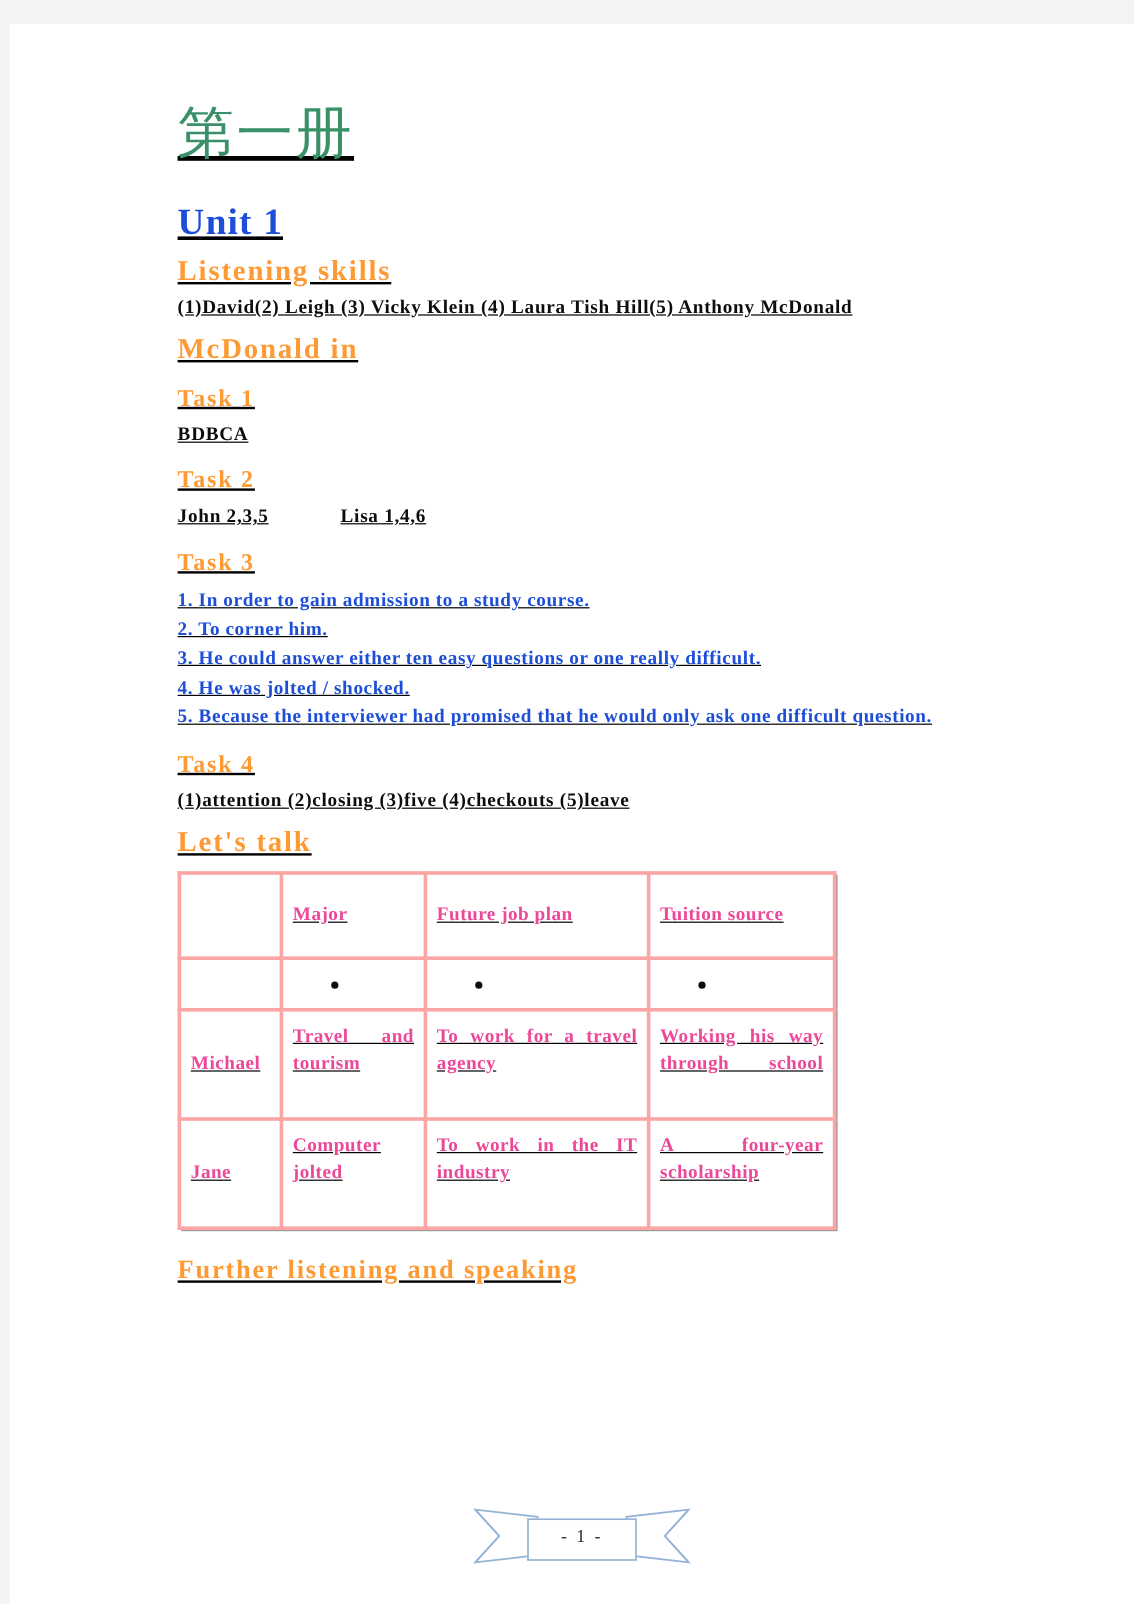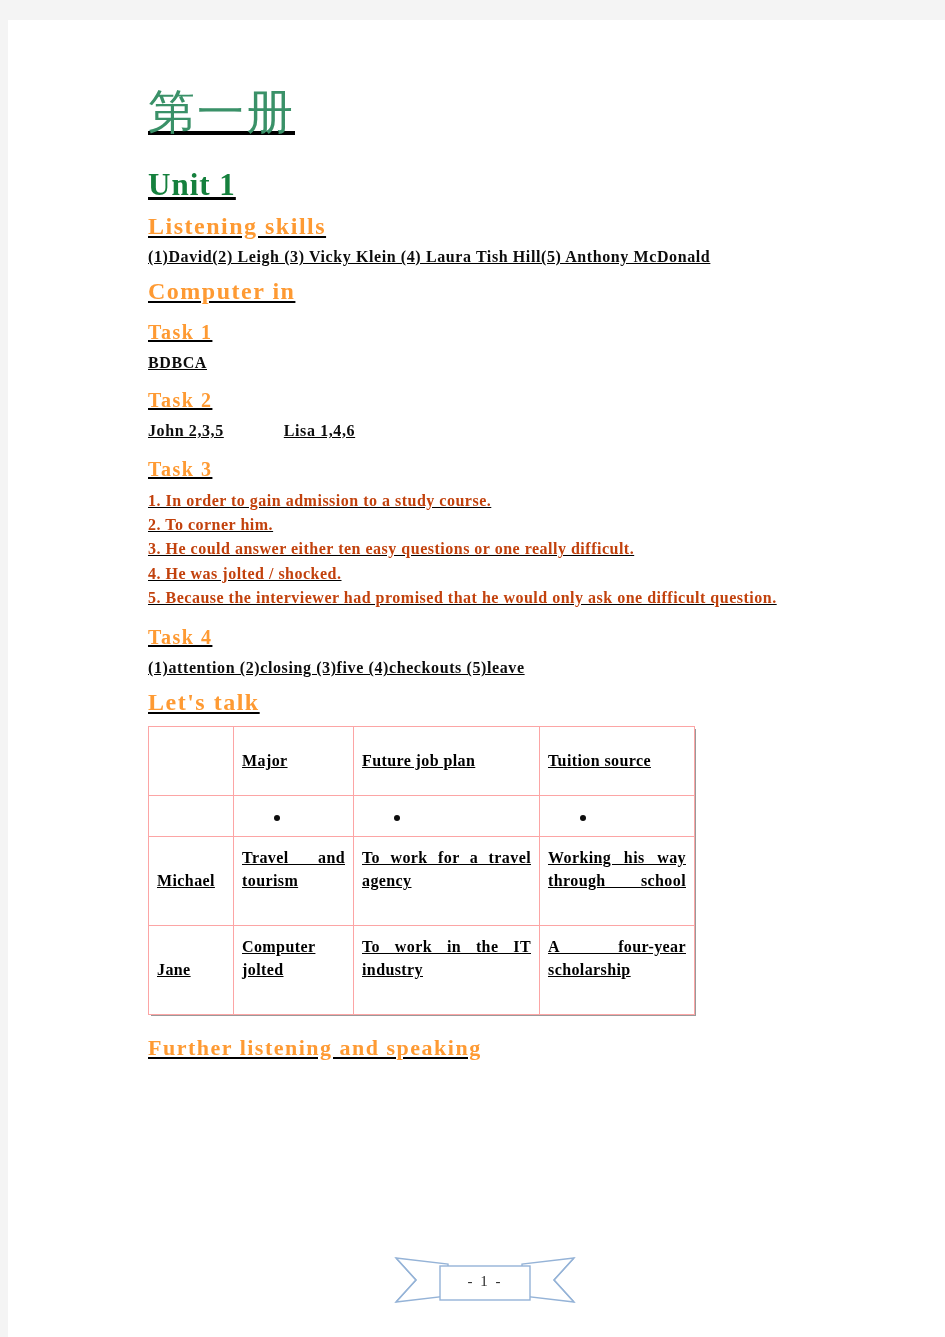--- a/index.html
+++ b/index.html
@@ -40,21 +40,21 @@
     line-height: 1.15;
     color: #3a9168;
     letter-spacing: 2px;
     margin: 0 0 28px 0;
     font-weight: 400;
   }
 
   .unit-title {
     font-size: 31px;
     font-weight: bold;
-    color: #15803d;
+    color: #1d4ed8;
     margin: 0 0 8px 0;
     letter-spacing: 1px;
   }
 
   .h-orange {
     font-size: 24px;
     font-weight: bold;
     color: #fe9a33;
     margin: 10px 0 6px 0;
     letter-spacing: 1.5px;
@@ -87,46 +87,46 @@
   }
 
   .answers-list {
     margin: 4px 0 0 0;
     padding: 0;
     list-style: none;
   }
   .answers-list li {
     font-size: 16px;
     font-weight: bold;
-    color: #c2410c;
+    color: #1d4ed8;
     line-height: 1.52;
     letter-spacing: 0.5px;
     text-align: justify;
     text-justify: inter-word;
   }
 
   .task2-line span.gap {
     display: inline-block;
     width: 60px;
   }
 
   
   .talk-table {
     border-collapse: collapse;
     margin-top: 10px;
     width: 546px;
     table-layout: fixed;
     box-shadow: 2px 2px 0 -1px #9a9a9a;
   }
   .talk-table td {
-    border: 1px solid #fca5a5;
+    border: 3px solid #fca5a5;
     padding: 6px 8px;
     font-size: 16px;
     font-weight: bold;
-    color: #000000;
+    color: #ec4899;
     vertical-align: middle;
     letter-spacing: 0.4px;
     line-height: 1.45;
     text-align: justify;
     text-justify: inter-word;
   }
   .talk-table td.head-cell {
     height: 56px;
   }
   .talk-table tr.bullet-row td {
@@ -198,21 +198,21 @@
   <div class="content">
 
     <h1 class="book-title">第一册</h1>
 
     <h2 class="unit-title">Unit 1</h2>
 
     <h3 class="h-orange">Listening skills</h3>
 
     <p class="body-line justify">(1)David(2) Leigh (3) Vicky Klein (4) Laura Tish Hill(5) Anthony McDonald</p>
 
-    <h3 class="h-orange">Computer in</h3>
+    <h3 class="h-orange">McDonald in</h3>
 
     <h4 class="h-orange task">Task 1</h4>
 
     <p class="body-line">BDBCA</p>
 
     <h4 class="h-orange task">Task 2</h4>
 
     <p class="body-line task2-line">
       <span>John 2,3,5</span><span class="gap"></span><span>Lisa 1,4,6</span>
     </p>

